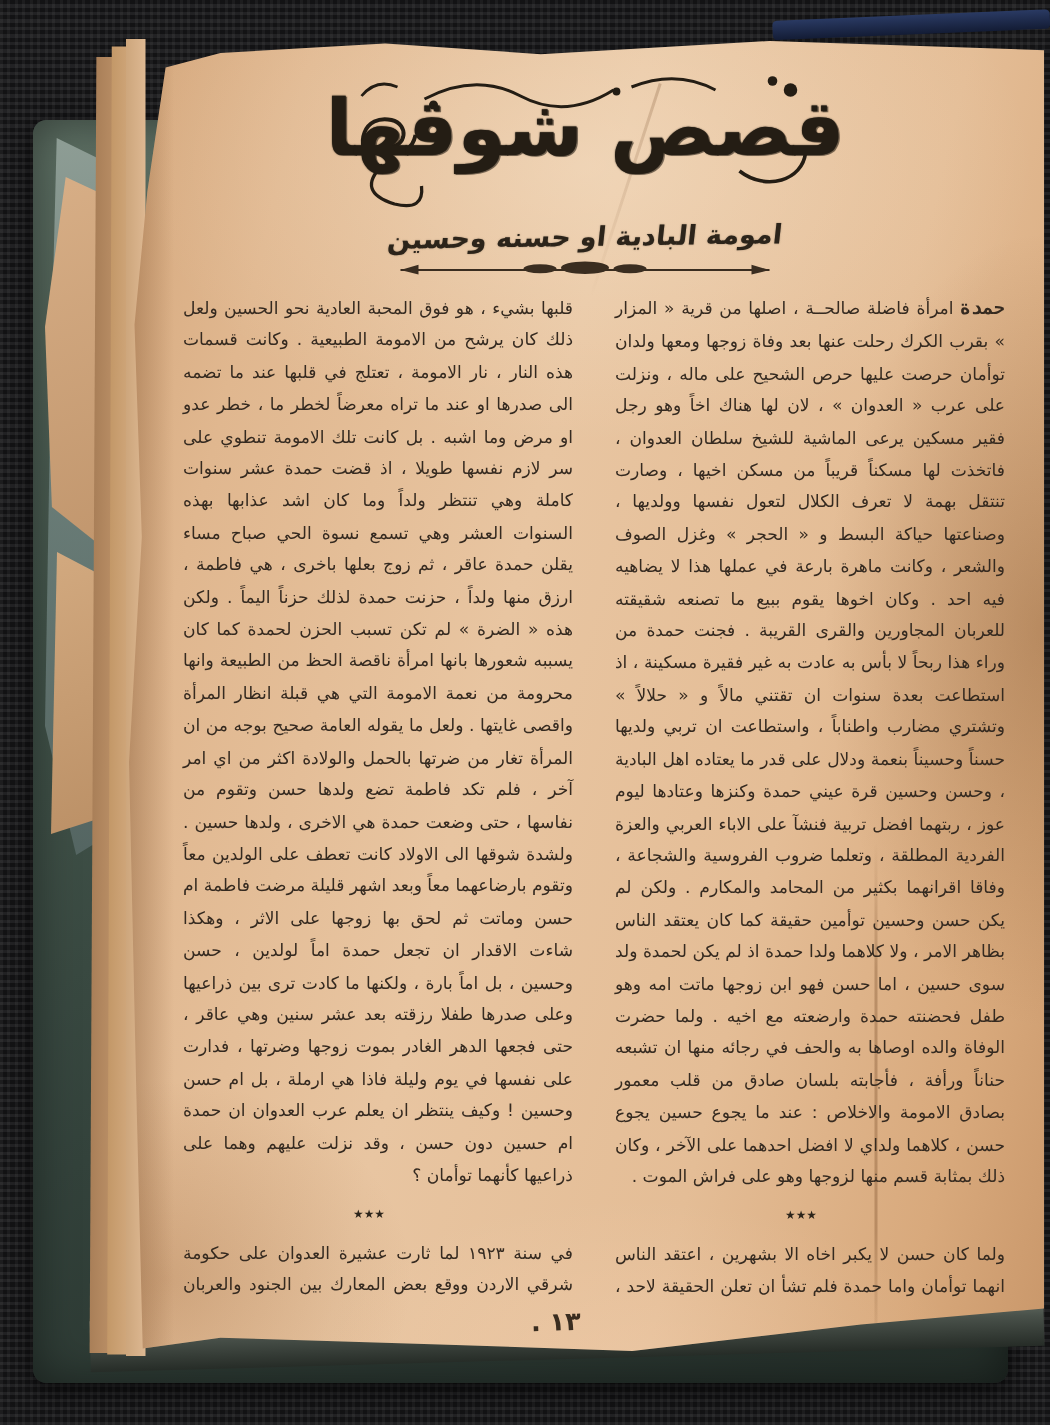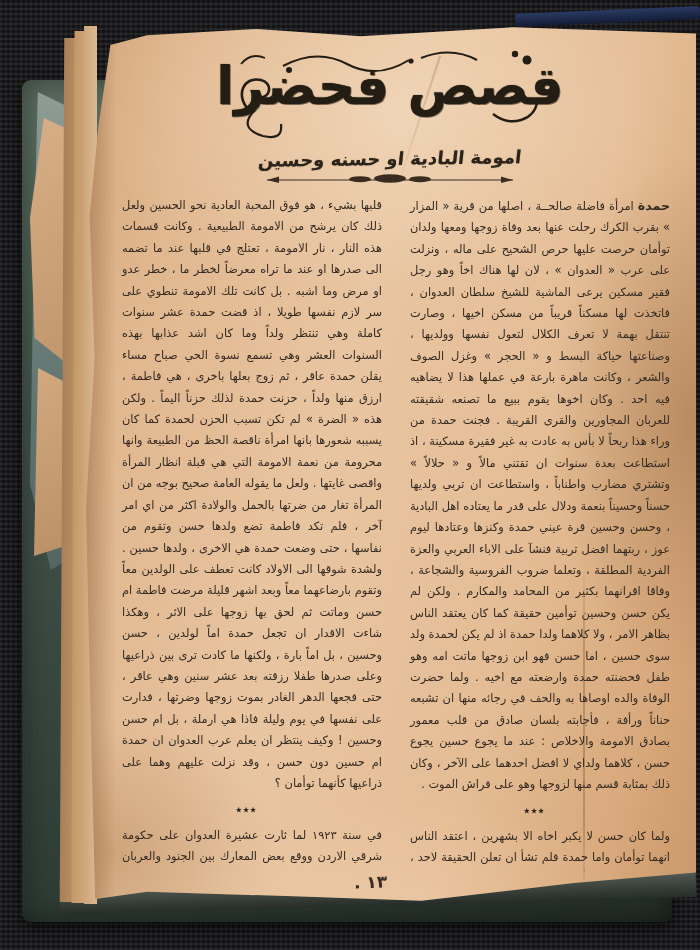--- a/index.html
+++ b/index.html
@@ -81,21 +81,21 @@
   }
   .subtitle{
     text-align:center;font-size:18px;font-weight:bold;color:#2c241a;
     margin-top:4px;transform:skewX(-7deg) rotate(-0.8deg);
     text-shadow:0 0 1px rgba(44,36,26,0.5);
   }
   .subtitle-divider{display:block;margin:2px auto 0;}
   .columns{display:flex;gap:16px;margin-top:10px;height:676px;overflow:hidden;}
   .col{flex:1;font-size:11.4px;line-height:21.4px;text-align:justify;}
   .col p{margin:0 0 2px 12px;}
-  .lead{font-weight:bold;font-size:12.6px;margin-left:4px;}
+  .lead{font-weight:bold;font-size:12.6px;margin-left:4px;font-family:Liberation Mono, monospace;}
   .sep{display:block;text-align:center;font-weight:bold;font-size:13px;letter-spacing:3px;color:#2c241a;margin:5px 0 4px;}
   .pagenum{position:absolute;bottom:14px;left:44%;font-size:17px;font-weight:bold;color:#3a2d20;transform:rotate(-2deg);}
 </style>
 </head>
 <body>
 
 <div class="scene">
 
   <div class="cover"></div>
   <div class="cover-edge-bottom"></div>
@@ -122,21 +122,21 @@
           <path d="M30,66 Q12,84 38,92 Q58,97 56,80" stroke="#241d14" stroke-width="2.2"></path>
           <path d="M58,22 Q92,4 122,20 Q152,36 184,16" stroke="#241d14" stroke-width="2"></path>
           <path d="M196,14 Q226,2 252,16" stroke="#241d14" stroke-width="2"></path>
           <circle cx="302" cy="16" r="4.5" fill="#241d14"></circle>
           <circle cx="290" cy="10" r="3.2" fill="#241d14"></circle>
           <circle cx="64" cy="26" r="3" fill="#241d14"></circle>
           <circle cx="186" cy="17" r="2.6" fill="#241d14"></circle>
           <path d="M268,70 C286,84 310,76 312,58" stroke="#241d14" stroke-width="2.4"></path>
           <path d="M16,20 Q26,8 40,14" stroke="#241d14" stroke-width="1.8"></path>
         </svg>
-        <div class="masthead-text">قصص فحضرا</div>
+        <div class="masthead-text">قصص شوقها</div>
       </div>
 
       <div class="subtitle">امومة البادية او حسنه وحسين</div>
 
       <svg class="subtitle-divider" width="250" height="14" viewBox="0 0 250 14">
         <line x1="2" y1="9" x2="248" y2="9" stroke="#3a2d20" stroke-width="1.2"></line>
         <ellipse cx="125" cy="7.5" rx="16" ry="4.2" fill="#3a2d20"></ellipse>
         <ellipse cx="95" cy="8.2" rx="11" ry="3" fill="#3a2d20"></ellipse>
         <ellipse cx="155" cy="8.2" rx="11" ry="3" fill="#3a2d20"></ellipse>
         <polygon points="2,9 14,5.5 14,12" fill="#3a2d20"></polygon>

